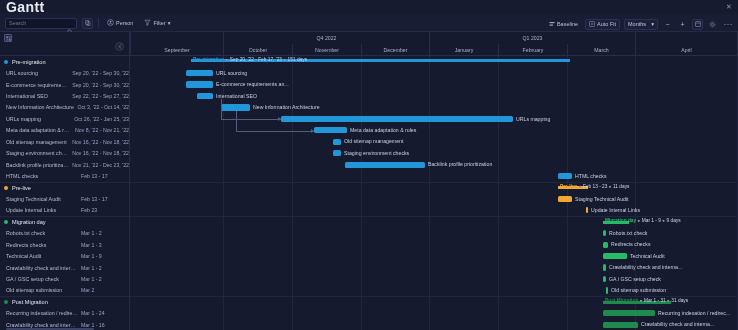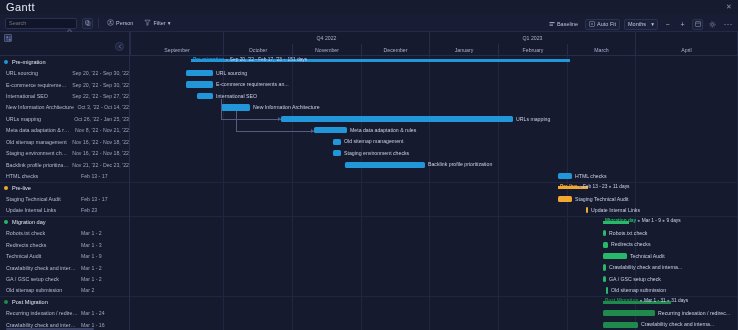--- a/index.html
+++ b/index.html
@@ -14,21 +14,21 @@
 
   
   .titlebar {
     height: 14px; flex: 0 0 14px;
     background: #161b30;
     display: flex; align-items: center;
     padding: 0 6px;
     position: relative;
   }
   .app-title {
-    font-size: 11px; font-weight: normal; letter-spacing: .4px;
+    font-size: 14px; font-weight: bold; letter-spacing: .4px;
     color: #e8eaf2;
   }
   .win-close {
     position: absolute; right: 5px; top: 3px;
     width: 8px; height: 8px; line-height: 8px;
     text-align: center; font-size: 7px; color: #8d93ad;
   }
 
   
   .toolbar {

